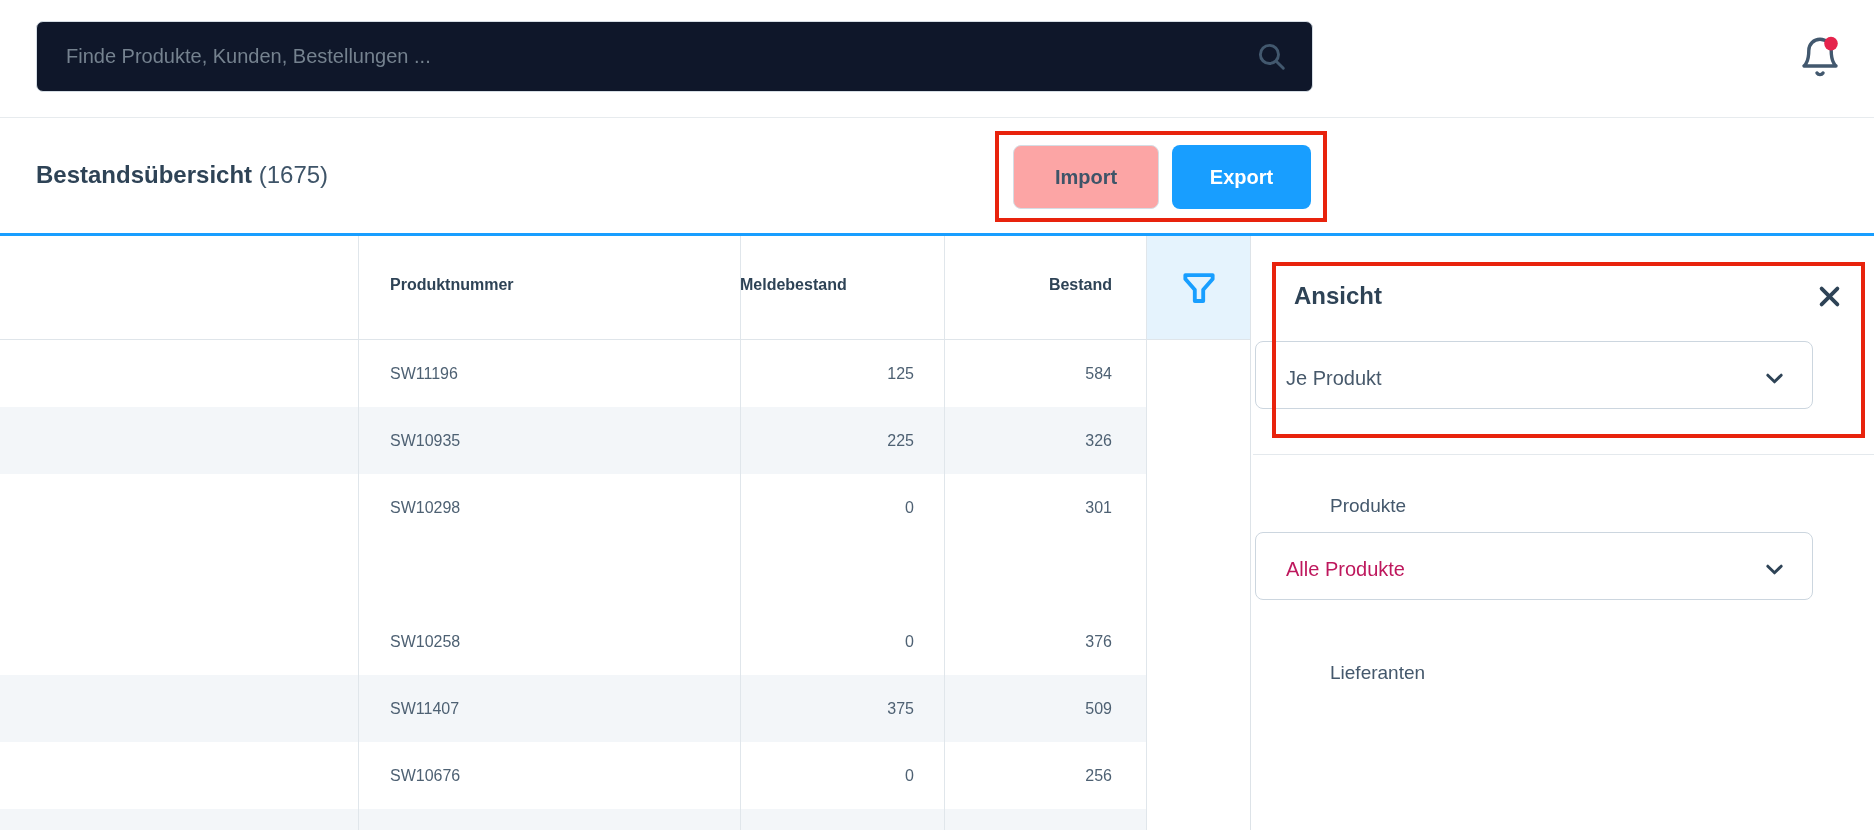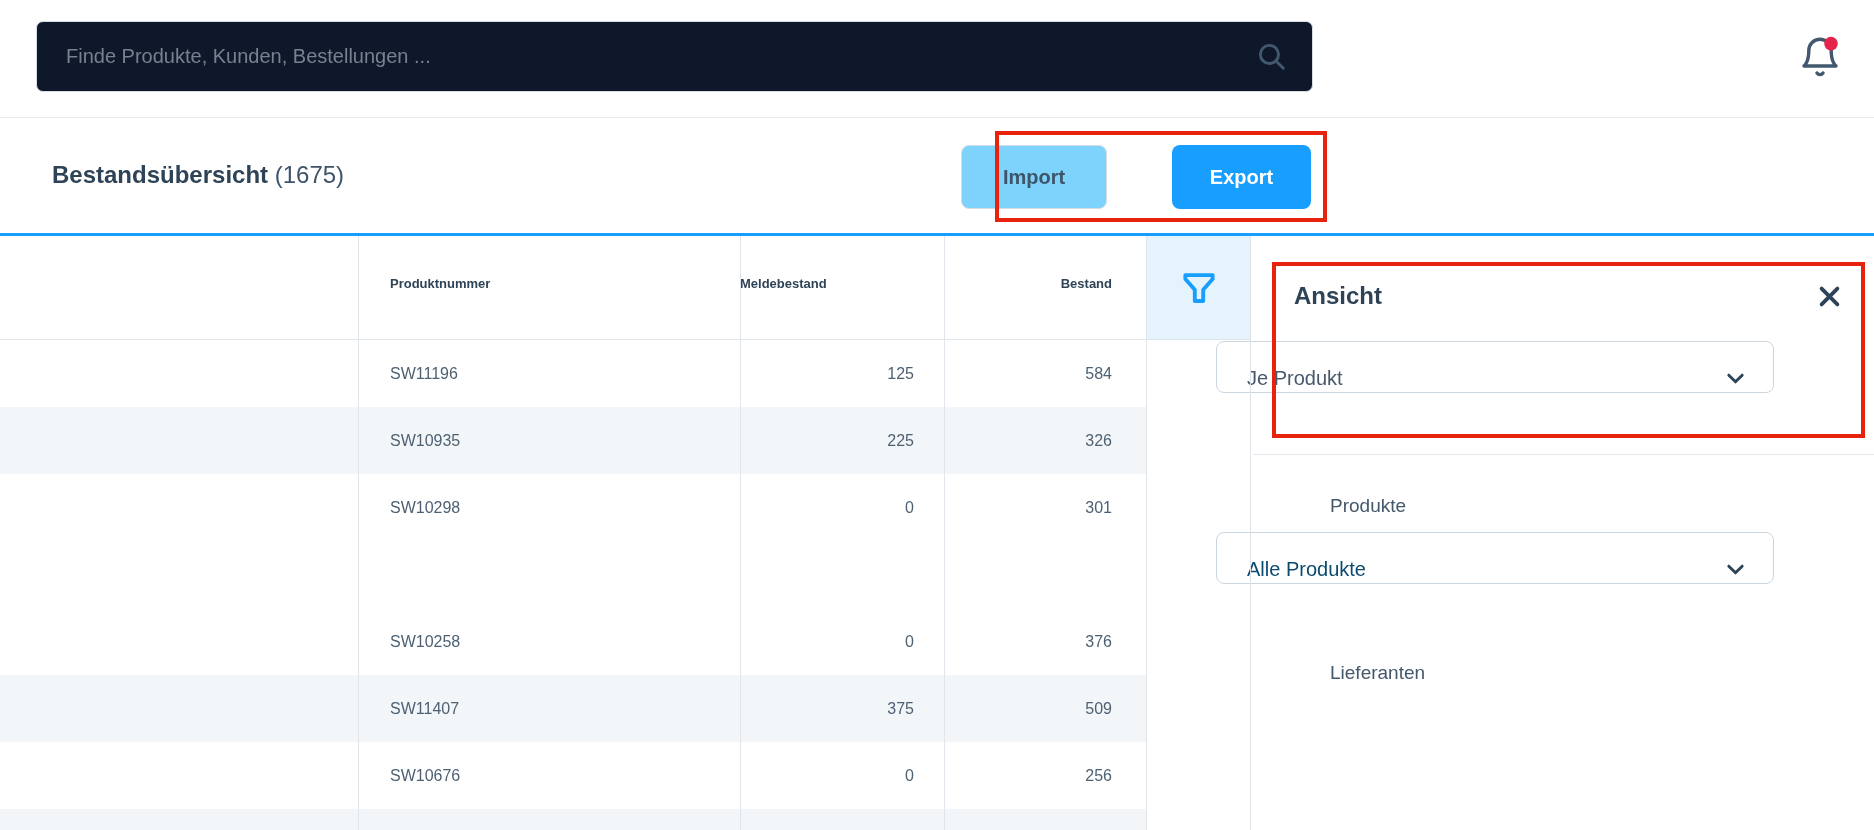--- a/index.html
+++ b/index.html
@@ -19,62 +19,62 @@
   .search-placeholder {
     position:absolute; left:29px; top:0; height:69px; line-height:69px;
     font-size:20px; color:#75828f; white-space:nowrap;
   }
   .search-icon { position:absolute; right:24px; top:18px; width:33px; height:33px; }
   .bell-wrap { left:1796px; top:34px; width:48px; height:48px; }
   .topbar-divider { left:0; top:117px; width:1874px; height:1px; background:#e7ebee; }
 
   
   .page-title { left:36px; top:161px; font-size:24px; color:#2e4356; white-space:nowrap; }
-  .page-title b { font-weight:bold;margin-left:16px; }
+  .page-title b { font-weight:bold; }
   .page-title .count { font-weight:normal; color:#3e5468; }
   .red-rect { border:4px solid #e8230d; background:transparent; pointer-events:none; }
   .red-rect-1 { left:995px; top:131px; width:332px; height:91px; }
   .btn {
     height:64px; border-radius:8px; font-size:20px; font-weight:bold;
     display:flex; align-items:center; justify-content:center; cursor:pointer;
   }
-  .btn-import { left:961px; top:145px; width:146px; background:#7dd3fc; border:1px solid #d5dde4; color:#3e5468; }
+  .btn-import { left:1013px; top:145px; width:146px; background:#fca5a5; border:1px solid #d5dde4; color:#3e5468; }
   .btn-export { left:1172px; top:145px; width:139px; background:#189eff; border:none; color:#fff; }
   .blue-line { left:0; top:233px; width:1874px; height:3px; background:#189eff; }
 
   
   .thead-border { left:0; top:339px; width:1250px; height:1px; background:#dfe5ea; z-index:4; }
   .vline { width:1px; top:236px; height:594px; background:#e0e6eb; z-index:4; }
   .vl-1 { left:358px; } .vl-2 { left:740px; } .vl-3 { left:944px; }
   .vl-4 { left:1146px; } .vl-5 { left:1250px; background:#dde3e8; }
-  .th { top:276px; font-size:13px; font-weight:bold; color:#2e4356; z-index:3; }
+  .th { top:276px; font-size:16px; font-weight:bold; color:#2e4356; z-index:3; }
   .th-produktnummer { left:390px; }
   .th-meldebestand { left:740px; width:174px; }
   .th-bestand { left:944px; width:168px; text-align:right; }
   .funnel-header { left:1147px; top:236px; width:103px; height:103px; background:#e5f3fd; display:flex; align-items:center; justify-content:center; cursor:pointer; z-index:2; }
   .row { left:0; width:1146px; height:67px; z-index:1; }
   .row.odd { background:#f3f6f9; }
   .cell { position:absolute; top:0; height:67px; line-height:67px; font-size:16px; color:#4e6173; }
   .cell-pn { left:390px; }
   .cell-melde { left:740px; width:174px; text-align:right; }
   .cell-bestand { left:944px; width:168px; text-align:right; }
   .row-partial { left:0; top:809px; width:1146px; height:21px; background:#f3f6f9; z-index:1; }
 
   
   .sidebar-title { left:1294px; top:282px; font-size:24px; font-weight:bold; color:#2e4356; }
   .close-icon { left:1816px; top:283px; width:27px; height:27px; cursor:pointer; }
   .select {
-    left:1216px; width:558px; height:52px; background:#fff;
+    left:1255px; width:558px; height:68px; background:#fff;
     border:1px solid #ccd6df; border-radius:8px; cursor:pointer;
   }
   .select .value {
     position:absolute; left:30px; top:0; height:72px; line-height:72px;
     font-size:20px; color:#47596b; white-space:nowrap;
   }
-  .select .value.placeholder { color:#0c4a6e; }
+  .select .value.placeholder { color:#be185d; }
   .select .chev { position:absolute; right:26px; top:25px; width:23px; height:23px; }
   .select-view { top:341px; }
   .red-rect-2 { left:1272px; top:262px; width:593px; height:176px; }
   .sidebar-divider { left:1253px; top:454px; width:621px; height:1px; background:#e4e9ed; }
   .field-label { left:1330px; font-size:19px; color:#44586c; }
   .label-products { top:495px; }
   .select-products { top:532px; }
   .label-suppliers { top:662px; }
   .select-suppliers { top:697px; }
 </style>

